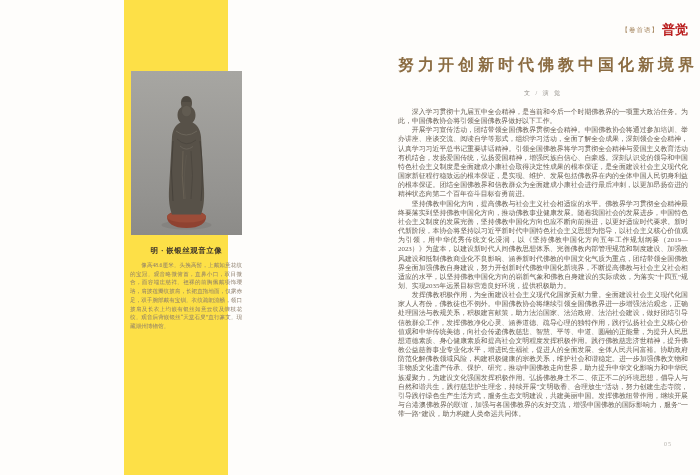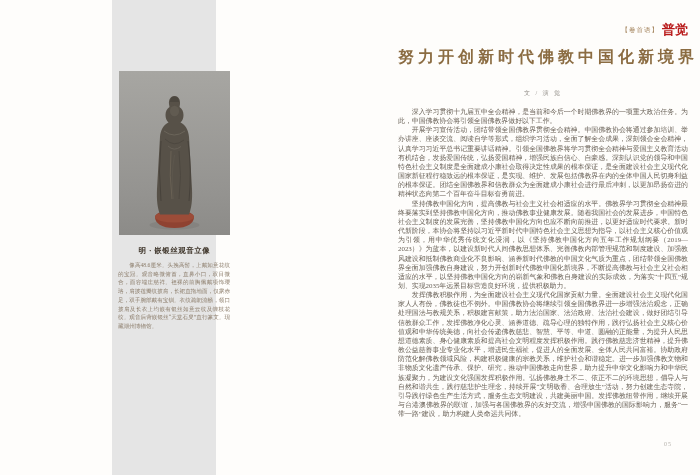--- a/index.html
+++ b/index.html
@@ -7,22 +7,22 @@
     width:700px;height:475px;
     background:#fefdfb;
     font-family:"Liberation Serif","DejaVu Serif",serif;
     position:relative;overflow:hidden;
     -webkit-font-smoothing:antialiased;
   }
   .spread{position:absolute;inset:0;}
 
   
   .left-page{
-    position:absolute;left:112px;top:0;width:104px;height:475px;
-    background:#e5e5e5;
+    position:absolute;left:124px;top:0;width:104px;height:475px;
+    background:#fde047;
   }
   .photo-frame{
     position:absolute;left:7px;top:71px;width:111px;height:164px;
     margin:0;
   }
   .photo-frame svg{display:block;width:111px;height:164px;}
   .photo-caption{
     position:absolute;left:0;top:246px;width:125px;
     text-align:center;
     font-size:7.5px;font-weight:bold;color:#40372c;
@@ -45,21 +45,21 @@
   .section-badge{
     font-size:6.5px;color:#a3835c;letter-spacing:1px;
     vertical-align:middle;
   }
   .magazine-logo{
     font-size:13px;font-weight:bold;color:#b91c1c;
     margin-left:3px;vertical-align:middle;
     font-family:"DejaVu Serif","Liberation Serif",serif;
   }
   .article-title{
-    position:absolute;top:47px;left:0;width:290px;
+    position:absolute;top:55px;left:0;width:290px;
     margin:0;text-align:center;
     font-size:16px;font-weight:bold;color:#8b6c42;
     letter-spacing:4px;white-space:nowrap;
   }
   .byline{
     position:absolute;top:89px;left:0;width:290px;
     text-align:center;
     font-size:6px;color:#8f8b85;letter-spacing:2px;
   }
   .article-body{

